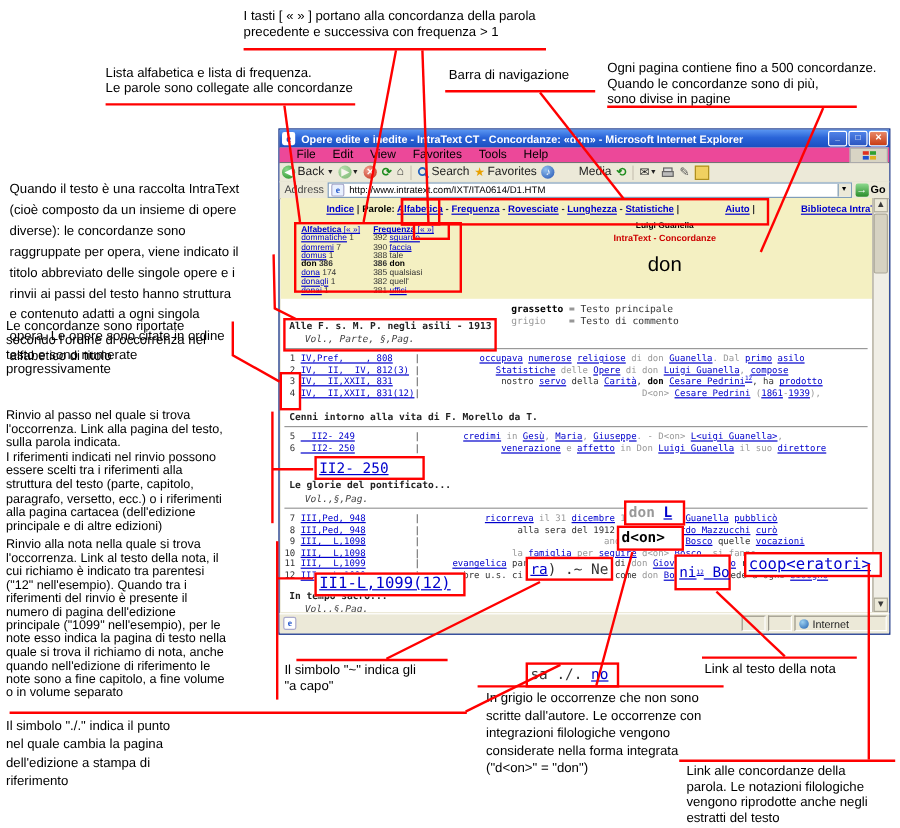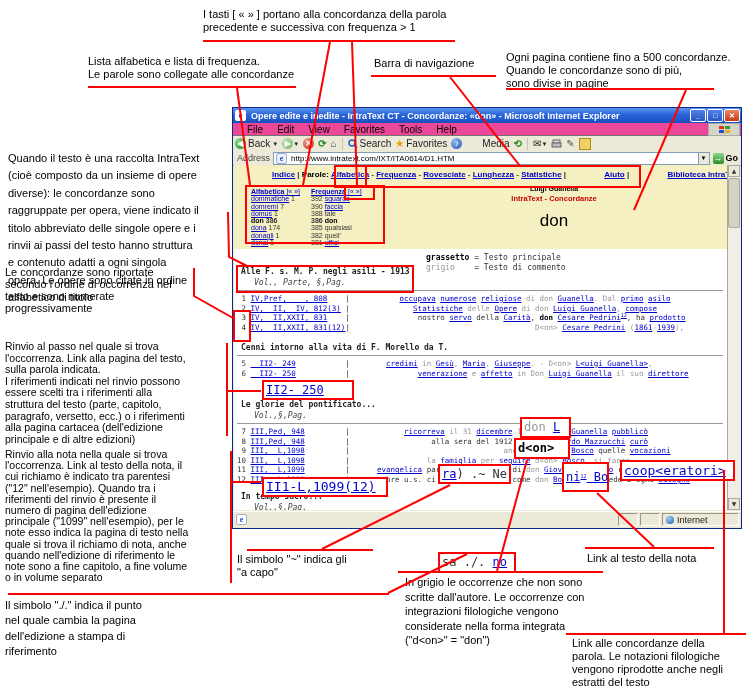--- a/index.html
+++ b/index.html
@@ -318,21 +318,21 @@
 
   <div class="redbox" style="left:245px;top:185px;width:136px;height:55px;"></div>
   <div class="redbox" style="left:344px;top:185px;width:27px;height:11px;"></div>
   <div class="redbox" style="left:334px;top:165px;width:303px;height:19px;"></div>
   <div class="redbox" style="left:334px;top:165px;width:29px;height:19px;"></div>
   <div class="redbox" style="left:236px;top:265px;width:174px;height:24px;"></div>
   <div class="redbox" style="left:233px;top:310px;width:14px;height:28px;"></div>
 
   <div class="callout" style="left:262px;top:380px;width:84px;height:16px;font-size:12px;line-height:16px;padding:0 2px;"><span class="sg-l">II2- 250</span></div>
   <div class="callout" style="left:262px;top:477px;width:118px;height:16px;font-size:13px;line-height:16px;padding:0 2px;"><span class="sg-l">II1-L,1099(12)</span></div>
-  <div class="callout" style="left:520px;top:417px;width:43px;height:17px;font-size:12px;line-height:17px;padding:0 2px;"><span class="sg-g">don </span><span class="sg-l">L</span></div>
+  <div class="callout" style="left:520px;top:417px;width:43px;height:17px;font-size:12px;line-height:17px;padding:0 2px;font-weight:bold;"><span class="sg-g">don </span><span class="sg-l">L</span></div>
   <div class="callout" style="left:514px;top:438px;width:48px;height:17px;font-size:12px;line-height:17px;padding:0 2px;"><span class="sg-b">d&lt;on&gt;</span></div>
   <div class="callout" style="left:438px;top:464px;width:65px;height:16px;font-size:12px;line-height:16px;padding:0 2px;"><span class="sg-l">ra</span><span class="sg-k">) .~ Ne</span></div>
   <div class="callout" style="left:438px;top:552px;width:70px;height:17px;font-size:12px;line-height:17px;padding:0 2px;"><span class="sg-k">sa ./. </span><span class="sg-l">no</span></div>
   <div class="callout" style="left:562px;top:462px;width:39px;height:26px;font-size:12px;line-height:26px;padding:0 2px;"><span class="sg-l">ni</span><span class="sg-s">12</span><span class="sg-l"> Bo</span></div>
   <div class="callout" style="left:620px;top:460px;width:107px;height:17px;font-size:13px;line-height:17px;padding:0 2px;"><span class="sg-l">coop&lt;eratori&gt;</span></div>
 
   <svg class="lines" width="750" height="690">
     <g stroke="#ff0000" stroke-width="2" fill="none">
 
       <line x1="203" y1="41" x2="455" y2="41"></line>

